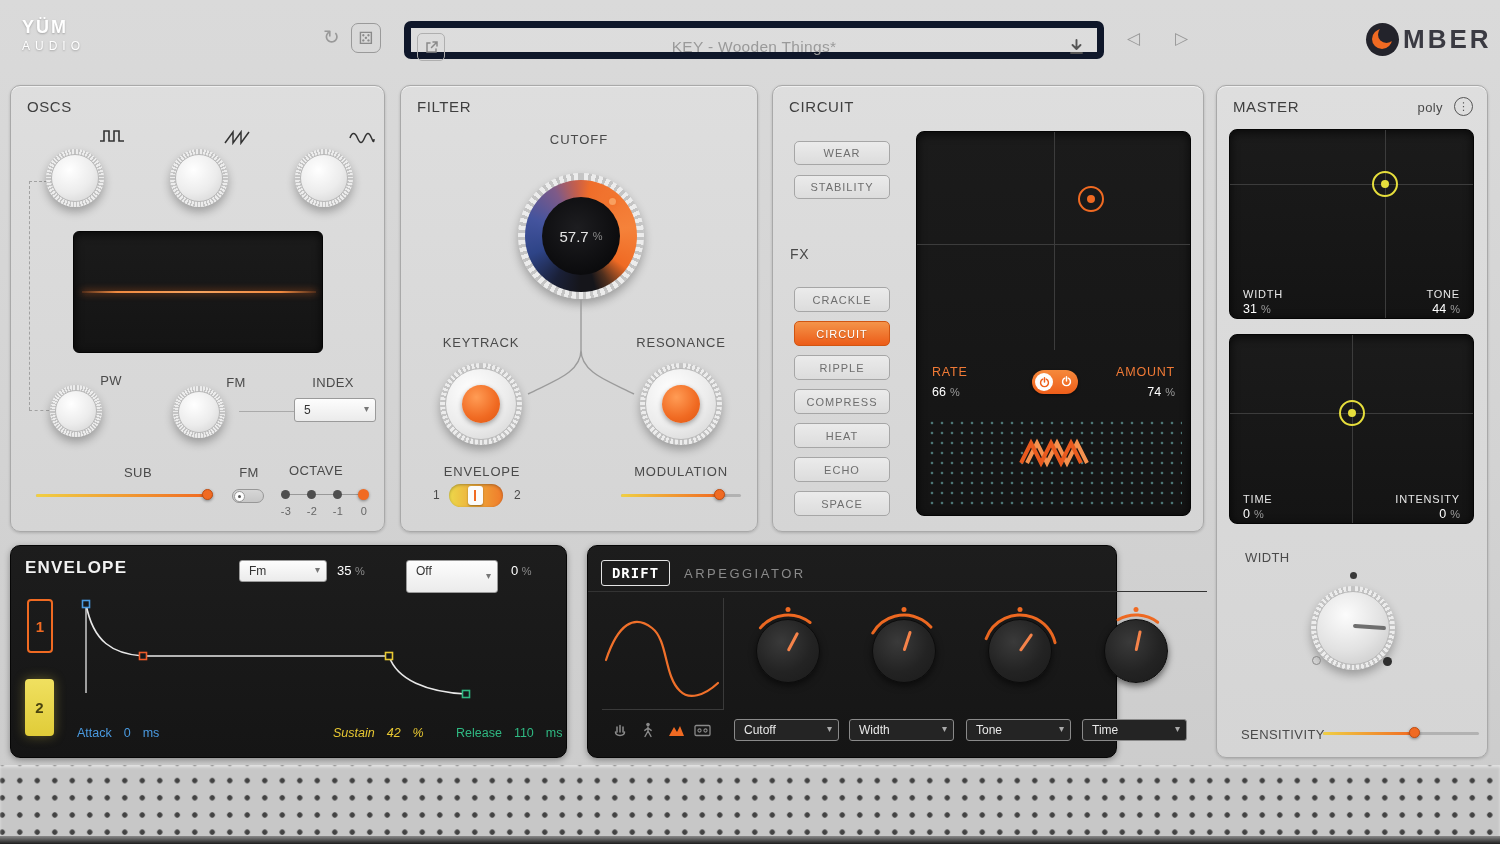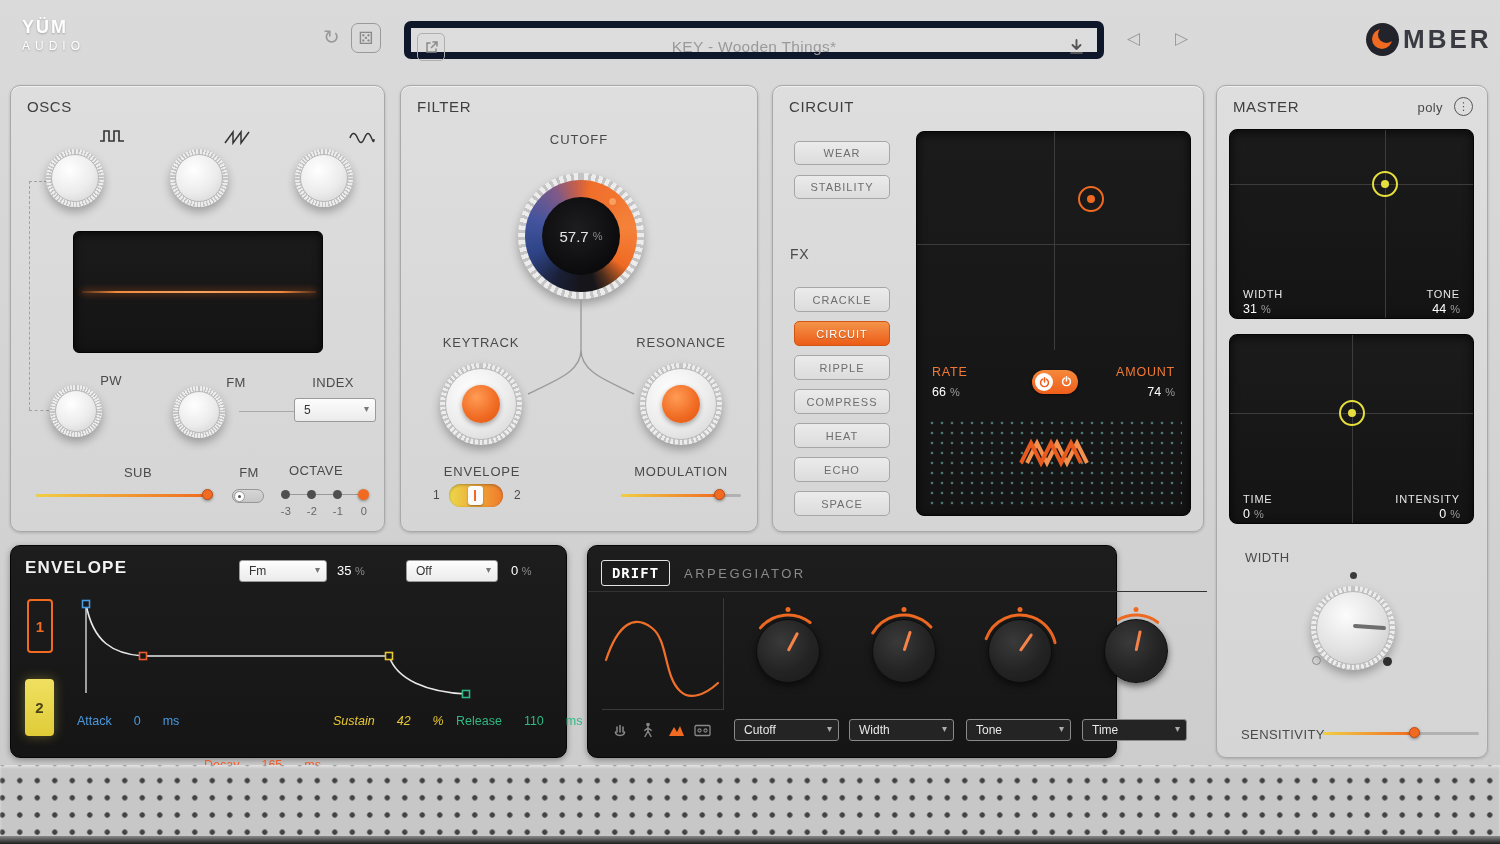--- a/index.html
+++ b/index.html
@@ -75,21 +75,21 @@
   
   .dark-panel { position:absolute; background:linear-gradient(180deg,#1d1d1d,#151515);
         border:1px solid #060606; border-radius:10px; box-shadow:0 2px 6px rgba(0,0,0,.35); }
   .env-title { position:absolute; left:14px; top:12px; color:#f2f2f2; font-size:17px;
         font-weight:bold; letter-spacing:1.2px; }
   .env-tab1 { position:absolute; border:2px solid #f06a22; border-radius:4px; color:#f06a22;
         font-size:15px; font-weight:bold; display:flex; align-items:center; justify-content:center; }
   .env-tab2 { position:absolute; background:linear-gradient(#f0e060,#e0cc38); border-radius:4px;
         color:#4a4410; font-size:15px; font-weight:bold; display:flex; align-items:center;
         justify-content:center; box-shadow:0 0 12px rgba(232,216,74,.35); }
-  .stat { position:absolute; top:168px; font-size:12.5px; display:flex; gap:22px; align-items:flex-start; }
+  .stat { position:absolute; top:180px; font-size:12.5px; display:flex; gap:12px; align-items:flex-start; }
   .st-a { color:#4a9ae0; } .st-d { color:#ee5a28;margin-top:44px; } .st-s { color:#e8c832;font-style:italic; } .st-r { color:#2fb882; }
 
   
   .drift-tab { position:absolute; border:1.5px solid #e4e4e4; border-radius:3px; color:#fff;
         font-family:"DejaVu Sans Mono", monospace; font-weight:bold; font-size:14px;
         letter-spacing:1px; display:flex; align-items:center; justify-content:center; background:#1d1d1d; z-index:2; }
   .drift-tab2 { position:absolute; color:#8a8a8a; font-size:13px; letter-spacing:2.5px; }
   .dknob { position:absolute; width:80px; height:80px; }
   .dface { position:absolute; inset:8px; border-radius:50%; border:1px solid #0c0c0c;
         background:radial-gradient(circle at 40% 35%, #3a3a3a, #232323 55%, #1a1a1a);
@@ -372,21 +372,21 @@
     <div class="env-title">ENVELOPE</div>
 
     <div class="dd" style="left:228px;top:14px;width:88px;height:22px;line-height:20px">
       <span>Fm</span>
       <span class="chev">▾</span>
     </div>
     <div class="abs" style="left:326px;top:17px;color:#fff;font-size:13px">
       <span>35</span>&nbsp;<span style="color:#8a8a8a;font-size:11px">%</span>
     </div>
 
-    <div class="dd" style="left:395px;top:14px;width:92px;height:22px;line-height:20px">
+    <div class="dd" style="left:395px;top:14px;width:92px;height:33px;line-height:20px">
       <span>Off</span>
       <span class="chev">▾</span>
     </div>
     <div class="abs" style="left:500px;top:17px;color:#fff;font-size:13px">
       <span>0</span>&nbsp;<span style="color:#8a8a8a;font-size:11px">%</span>
     </div>
 
     <div class="env-tab1" style="left:16px;top:53px;width:26px;height:54px">1</div>
     <div class="env-tab2" style="left:14px;top:133px;width:29px;height:57px">2</div>
 

